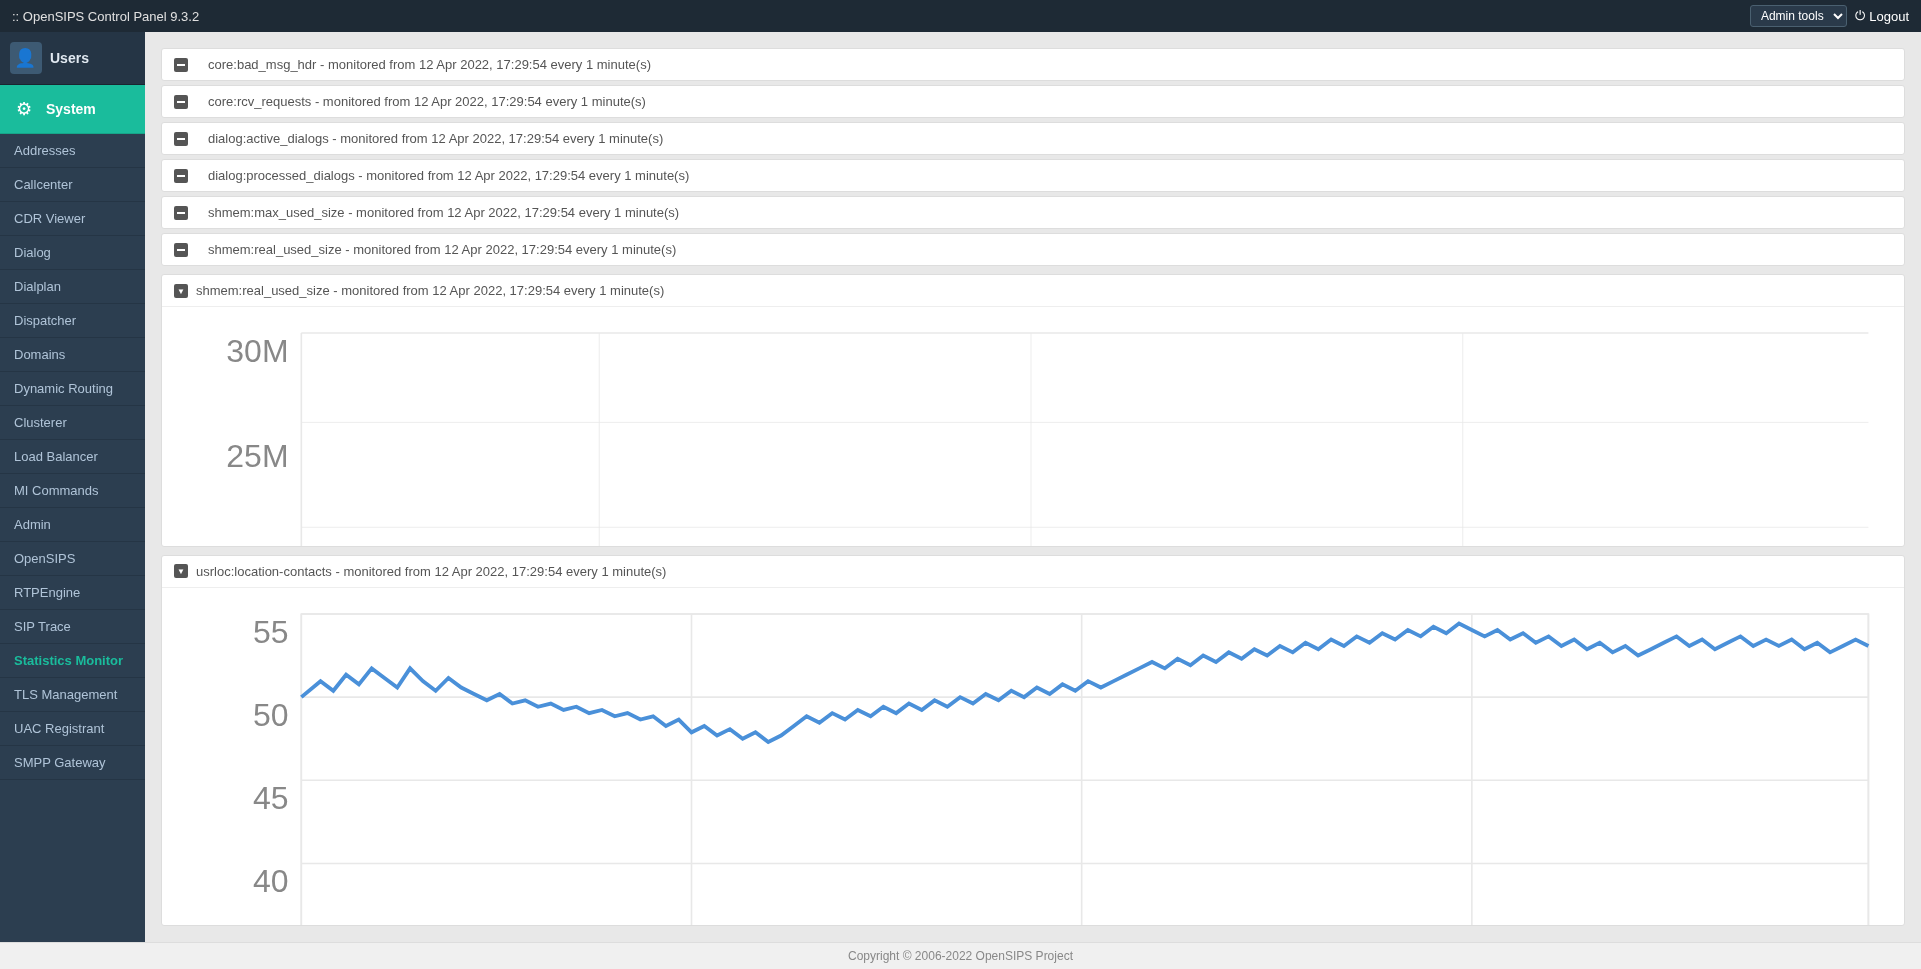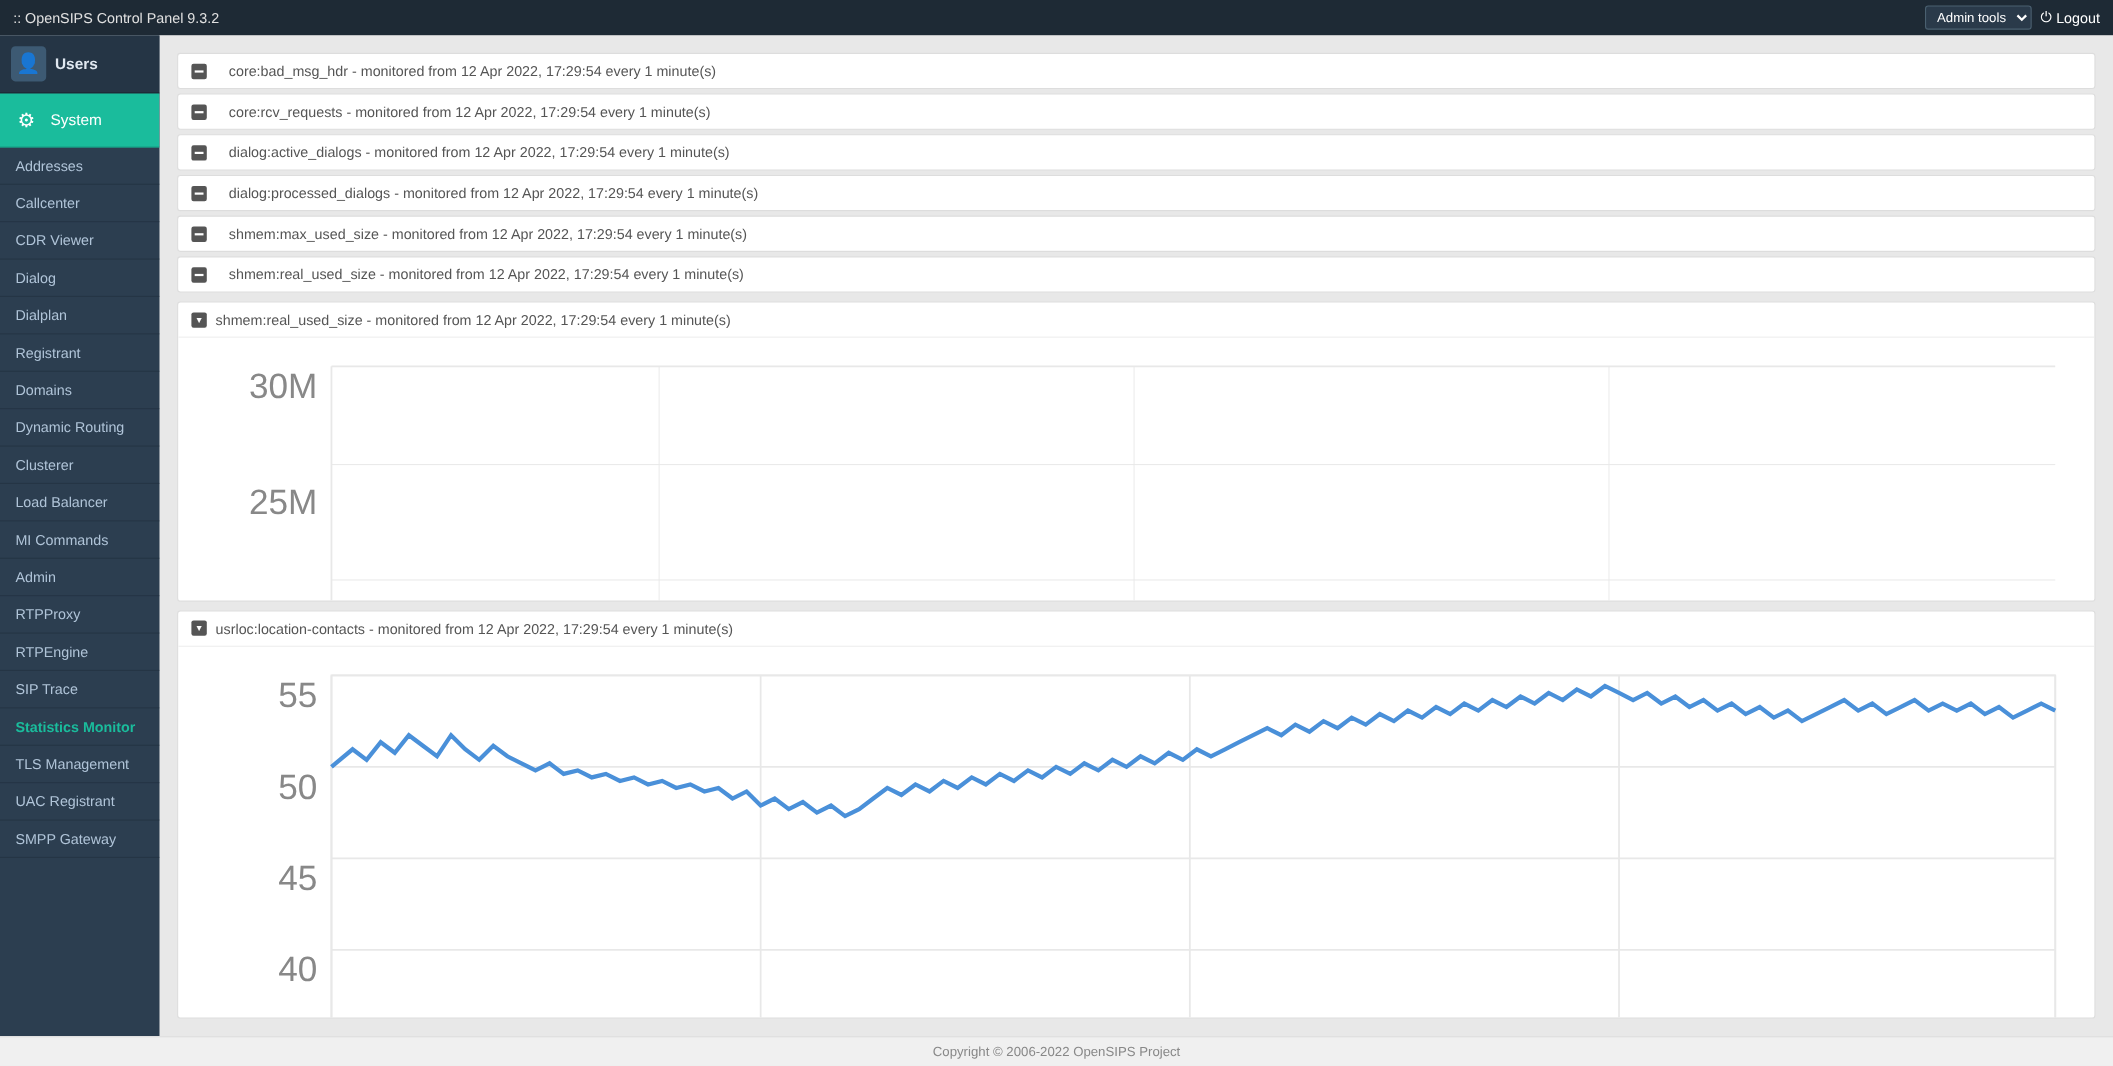--- a/index.html
+++ b/index.html
@@ -60,21 +60,21 @@
       background: #1abc9c;
       border-bottom: 1px solid #17a589;
       cursor: pointer;
     }
     .sidebar-system-icon {
       width: 28px; height: 28px;
       display: flex; align-items: center; justify-content: center;
       color: #fff;
       font-size: 18px;
     }
-    .sidebar-system-label { color: #fff; font-size: 14px; font-weight: normal; }
+    .sidebar-system-label { color: #fff; font-size: 14px; font-weight: bold; }
 
     .sidebar-nav-item {
       padding: 9px 14px;
       color: #b0c4d8;
       font-size: 13px;
       cursor: pointer;
       border-bottom: 1px solid #253545;
       transition: background 0.1s;
     }
     .sidebar-nav-item.active { color: #1abc9c; font-weight: bold; }
@@ -197,28 +197,28 @@
     <div class="sidebar-system-section">
       <div class="sidebar-system-icon">⚙</div>
       <span class="sidebar-system-label">System</span>
     </div>
     <div id="sidebar-nav">
         <div class="sidebar-nav-item">Addresses</div>
         <div class="sidebar-nav-item">Callcenter</div>
         <div class="sidebar-nav-item">CDR Viewer</div>
         <div class="sidebar-nav-item">Dialog</div>
         <div class="sidebar-nav-item">Dialplan</div>
-        <div class="sidebar-nav-item">Registrant</div>
+        <div class="sidebar-nav-item">Dispatcher</div>
         <div class="sidebar-nav-item">Domains</div>
         <div class="sidebar-nav-item">Dynamic Routing</div>
         <div class="sidebar-nav-item">Clusterer</div>
         <div class="sidebar-nav-item">Load Balancer</div>
         <div class="sidebar-nav-item">MI Commands</div>
         <div class="sidebar-nav-item">Admin</div>
-        <div class="sidebar-nav-item">RTPProxy</div>
+        <div class="sidebar-nav-item">OpenSIPS</div>
         <div class="sidebar-nav-item">RTPEngine</div>
         <div class="sidebar-nav-item">SIP Trace</div>
         <div class="sidebar-nav-item active">Statistics Monitor</div>
         <div class="sidebar-nav-item">TLS Management</div>
         <div class="sidebar-nav-item">UAC Registrant</div>
         <div class="sidebar-nav-item">SMPP Gateway</div>
       </div>
   </div>
 
   <div id="content">

